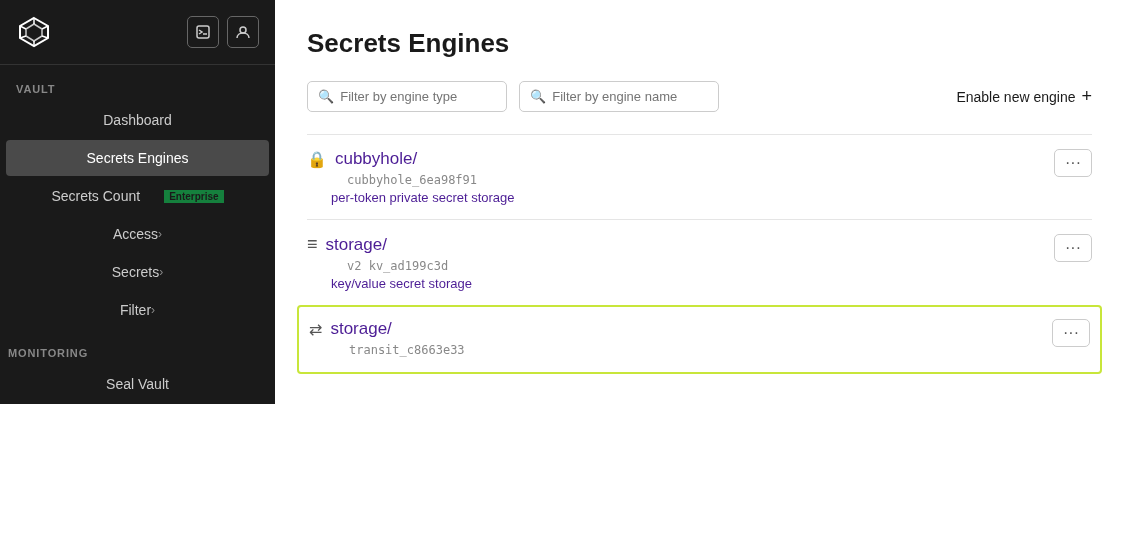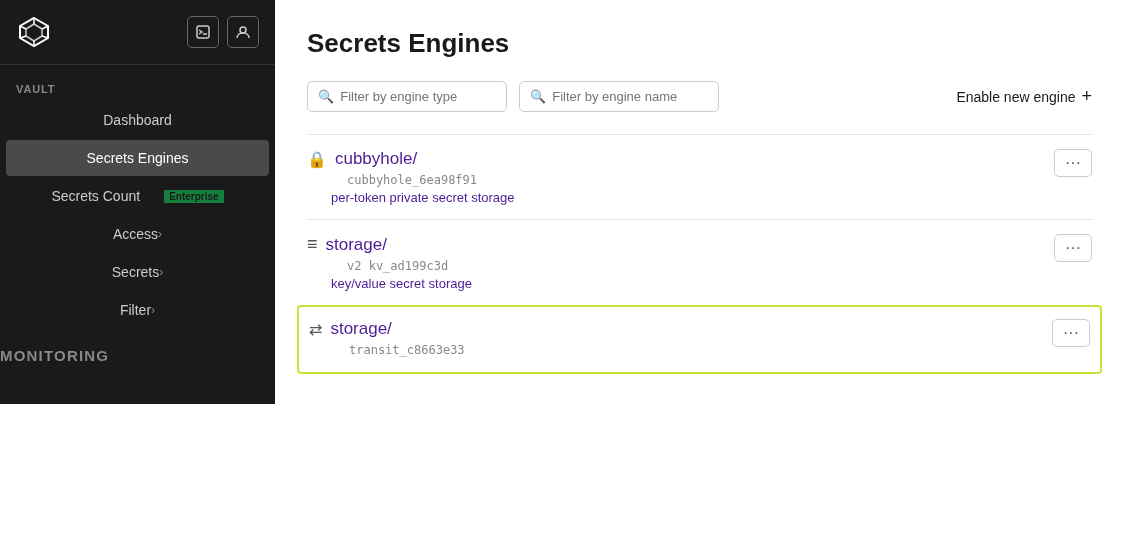--- a/index.html
+++ b/index.html
@@ -71,26 +71,26 @@
     .badge {
       font-size: 10px;
       font-weight: 600;
       background: #15803d;
       color: #1a1a1a;
       border-radius: 0;
       padding: 1px 5px;
       margin-left: 16px;
     }
     .monitoring-label {
-      font-size: 15px;
+      font-size: 11px;
       font-weight: 600;
       color: #888;
       text-transform: uppercase;
       letter-spacing: 0.08em;
-      padding: 18px 0 6px;
+      padding: 18px 8px 6px;
     }
 
     
     .main {
       flex: 1;
       padding: 28px 32px;
       background: #fff;
       overflow-y: auto;
     }
     .page-title {
@@ -265,20 +265,23 @@
   <div class="sidebar-item">
     <span class="sidebar-item-left">
       <span>Filter</span>
     </span>
     <span class="sidebar-item-right">›</span>
   </div>
 
   <div class="monitoring-label">Monitoring</div>
 
 
+  <div class="sidebar-item">
+    <span>Seal Vault</span>
+  </div>
 </nav>
 
 <main class="main">
   <h1 class="page-title">Secrets Engines</h1>
 
   <div class="filter-bar">
     <div class="filter-input">
       <span class="filter-icon">🔍</span>
       <input type="text" placeholder="Filter by engine type" style="">
     </div>

